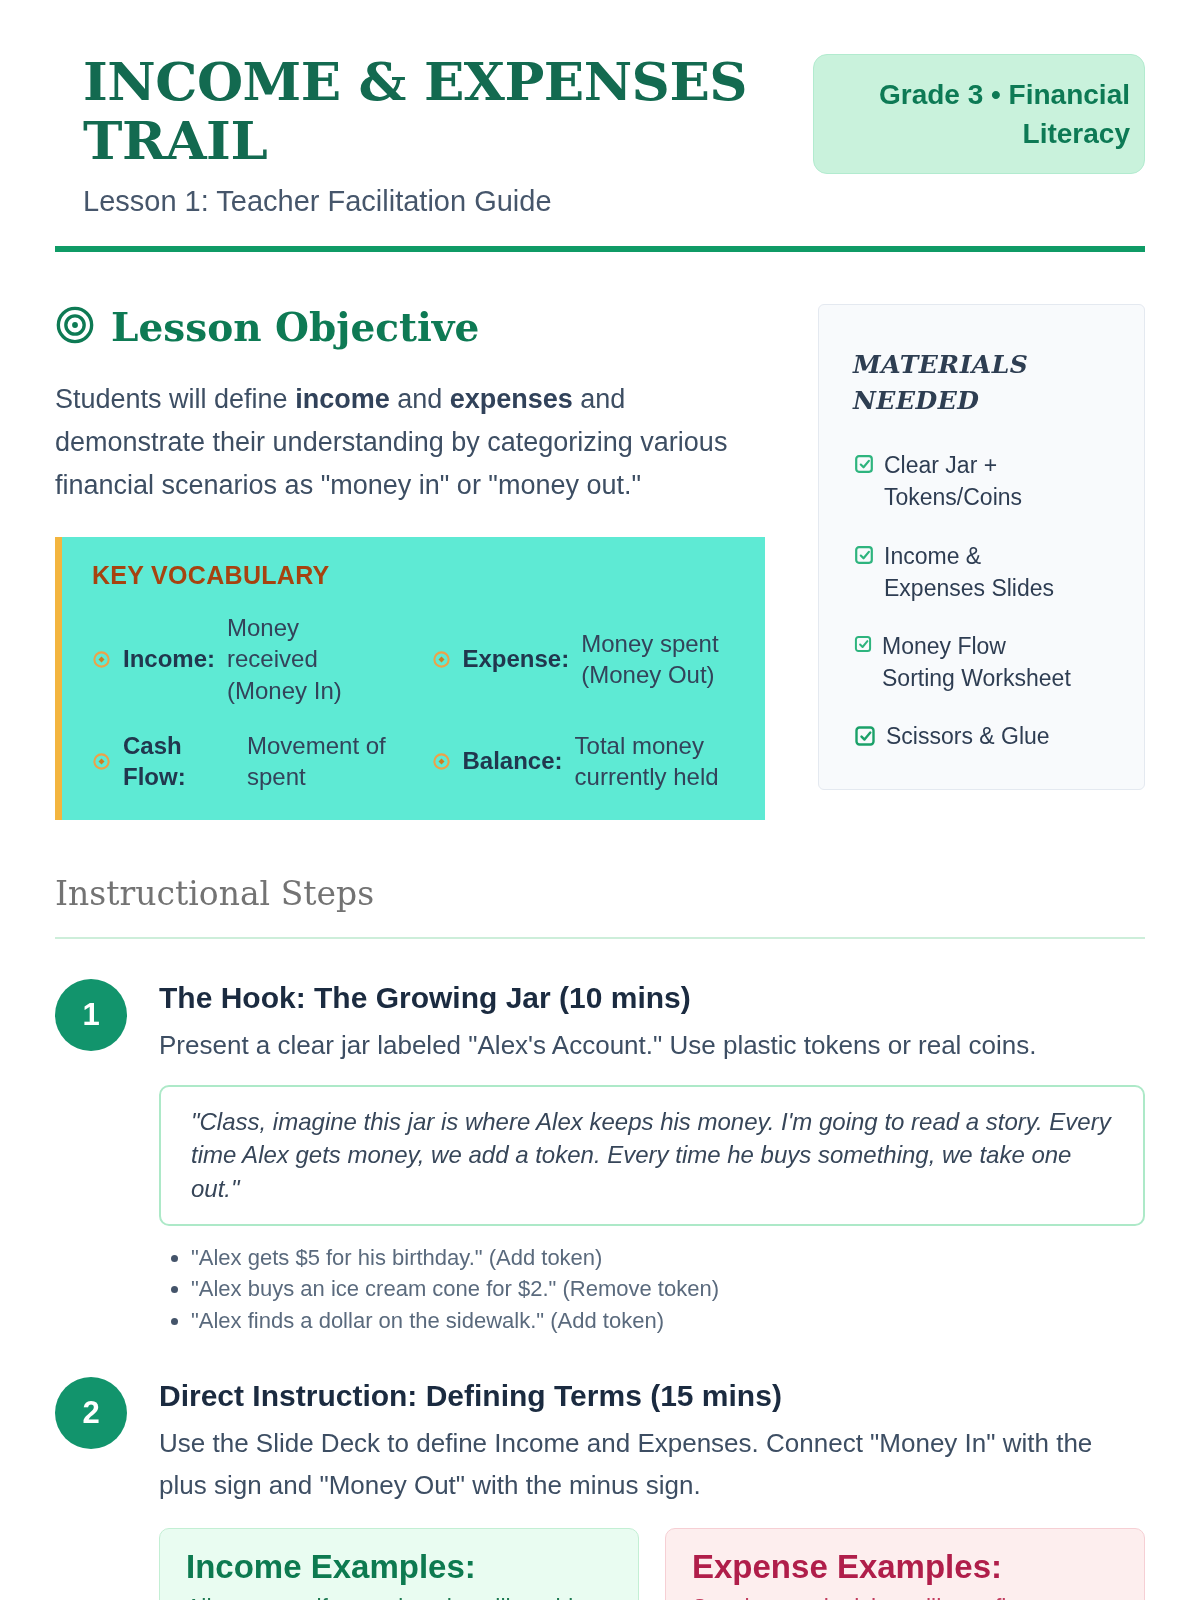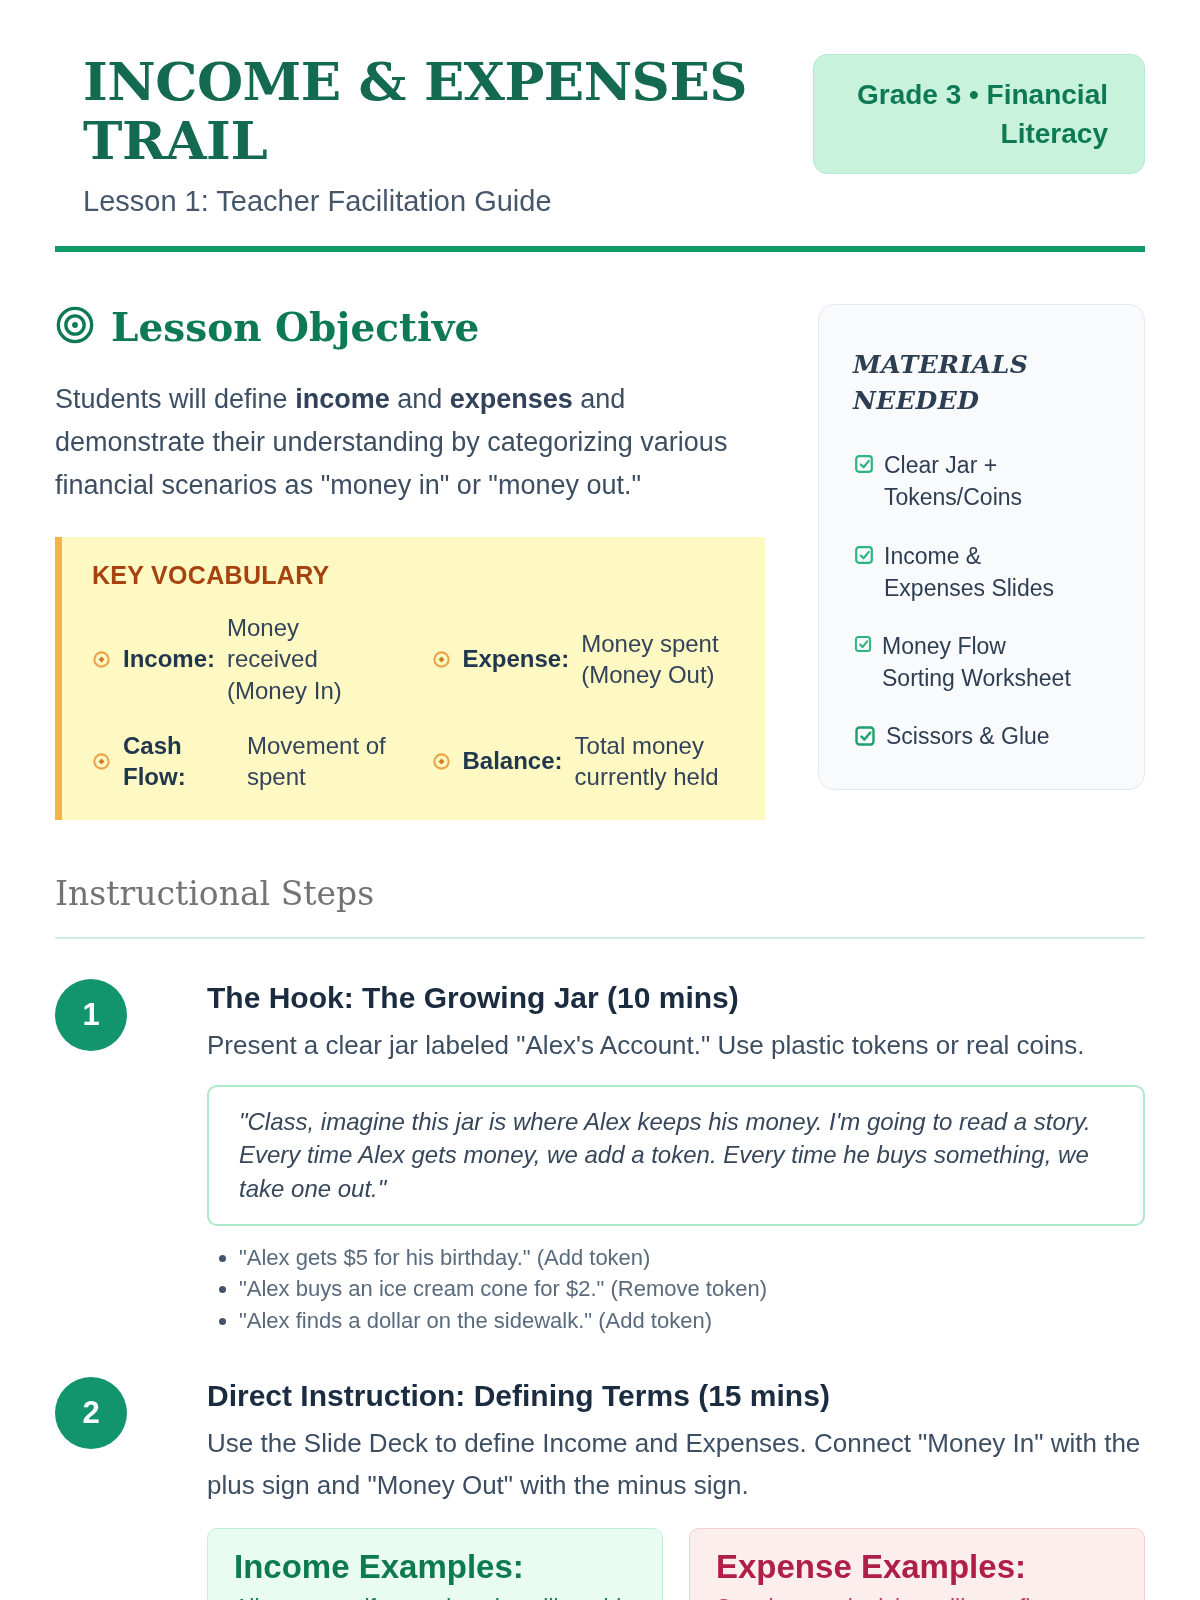--- a/index.html
+++ b/index.html
@@ -15,54 +15,54 @@
   .header { display: flex; justify-content: flex-end; align-items: flex-start; gap: 40px; }
   .header-left { max-width: 690px; }
   .title {
     font-family: "DejaVu Serif", serif; font-weight: 700;
     font-size: 53px; line-height: 1.12; color: #136a50; letter-spacing: -0.5px;
   }
   .subtitle { margin-top: 14px; font-size: 29px; font-weight: 500; color: #46566b; }
   .badge {
     flex-shrink: 0; width: 332px; margin-top: 2px;
     background: #c9f2dc; border: 1px solid #b2ebcf; border-radius: 14px;
-    padding: 20px 36px; text-align: right;
+    padding: 20px 14px; text-align: right;
     color: #0d7a55; font-weight: 700; font-size: 28px; line-height: 1.4;
   }
   .rule { height: 6px; background: #0f9b66; margin-top: 28px; }
 
   
   .main { display: flex; gap: 53px; margin-top: 52px; }
   .left-col { flex: 1; min-width: 0; }
 
   .obj-heading { display: flex; align-items: center; gap: 16px; }
   .obj-heading-text {
     font-family: "DejaVu Serif", serif; font-weight: 700;
     font-size: 39px; color: #0e7a54;
   }
   .obj-para { margin-top: 28px; font-size: 27px; line-height: 1.6; color: #3d4e63; max-width: 703px; }
   .obj-para b { color: #31425a; }
 
   .vocab {
-    margin-top: 30px; background: #fef9c3;
+    margin-top: 30px; background: #5eead4;
     border-left: 7px solid #f3b53f; padding: 24px 30px 28px;
   }
   .vocab-heading { color: #a64310; font-weight: 700; font-size: 25px; letter-spacing: 0.3px; }
   .vocab-grid {
     display: grid; grid-template-columns: 1fr 1fr;
     column-gap: 36px; row-gap: 24px; margin-top: 22px;
   }
   .vocab-item { display: flex; align-items: center; gap: 12px; font-size: 24px; }
   .vocab-icon { flex-shrink: 0; display: flex; }
   .vocab-term { font-weight: 700; color: #21374e; max-width: 112px; line-height: 1.3; }
   .vocab-def { flex: 1; color: #33435a; line-height: 1.3; }
 
   .sidecard {
     width: 327px; flex-shrink: 0; align-self: flex-start;
-    background: #f8fafc; border: 1px solid #e4e9f0; border-radius: 16px;
+    background: #f8fafc; border: 1px solid #e4e9f0; border-radius: 6px;
     padding: 42px 34px 36px;
   }
   .mat-heading {
     font-family: "DejaVu Serif", serif; font-style: italic; font-weight: 700;
     font-size: 25px; line-height: 1.45; letter-spacing: 0.5px; color: #2e3e52;
   }
   .mat-list { list-style: none; margin-top: 30px; }
   .mat-item { display: flex; align-items: flex-start; gap: 9px; margin-bottom: 26px; }
   .mat-item:last-child { margin-bottom: 0; }
   .mat-icon { flex-shrink: 0; margin-top: 4px; display: flex; }
@@ -74,21 +74,21 @@
     font-size: 33px; color: #737373;
   }
   .steps-rule { height: 2px; background: #cdeeda; margin-top: 24px; }
 
   .step { display: flex; gap: 32px; margin-top: 40px; }
   .step-num {
     width: 72px; height: 72px; border-radius: 50%; flex-shrink: 0;
     background: #12946c; color: #ffffff; font-size: 31px; font-weight: 700;
     display: flex; align-items: center; justify-content: center;
   }
-  .step-content { flex: 1; min-width: 0; padding-top: 2px; margin-left: 48px; }
+  .step-content { flex: 1; min-width: 0; padding-top: 2px; }
   .step-title { font-size: 30px; font-weight: 700; color: #1b2b40; }
   .step-body { margin-top: 10px; font-size: 26px; line-height: 1.6; color: #3d4e63; }
 
   .quote {
     margin-top: 18px; background: #ffffff;
     border: 2px solid #ade9c8; border-radius: 10px;
     padding: 18px 30px; font-style: italic;
     font-size: 24px; line-height: 1.4; color: #374659;
   }
   .bullets { margin: 16px 0 0; padding-left: 32px; }

